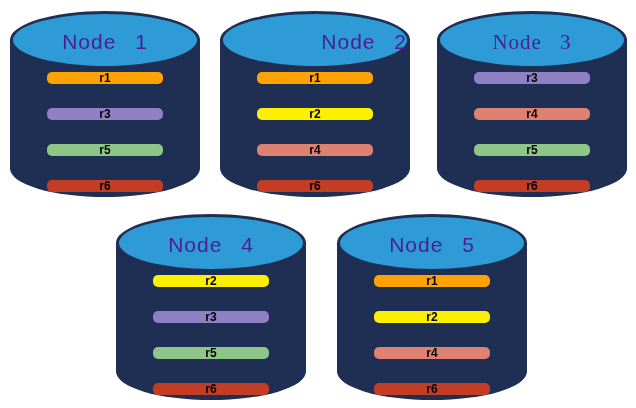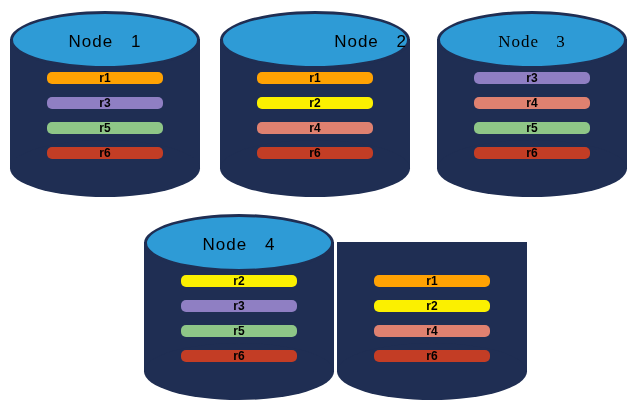--- a/index.html
+++ b/index.html
@@ -14,26 +14,26 @@
   .cyl-bottom {
     position:absolute; left:0; right:0; bottom:0; height:57px;
     border-radius:50%;
   }
   .cyl-top {
     position:absolute; left:0; right:0; top:0; height:58px;
     border-radius:50%; box-sizing:border-box;
     display:flex; align-items:center; justify-content:center;
   }
   .cyl-title {
-    color:#000000; font-size:17px; letter-spacing:1px; word-spacing:12px;
+    color:#4c1d95; font-size:21px; letter-spacing:1px; word-spacing:12px;
     padding-top:4px; white-space:nowrap;
   }
   .bars {
     position:absolute; top:61px; left:50%; transform:translateX(-50%);
-    width:116px; display:flex; flex-direction:column; gap:13px;justify-content:flex-end;
+    width:116px; display:flex; flex-direction:column; gap:24px;justify-content:flex-end;
   }
   .bar {
     height:12px; border-radius:5px;
     display:flex; align-items:center; justify-content:center;
     font-size:12px; font-weight:700; color:#000000; line-height:12px;
   }
 </style>
 </head>
 <body>
 
@@ -74,37 +74,40 @@
       <span class="cyl-title">Node 3</span>
     </div>
     <div class="bars">
       <div class="bar" style="background: rgb(143, 127, 195);">r3</div>
       <div class="bar" style="background: rgb(223, 129, 112);">r4</div>
       <div class="bar" style="background: rgb(142, 198, 135);">r5</div>
       <div class="bar" style="background: rgb(195, 61, 37);">r6</div>
     </div>
   </div>
 
-  <div class="cyl" style="left:116px; top:214px;margin-left:28px;">
+  <div class="cyl" style="left:116px; top:214px;">
     <div class="cyl-mid" style="background: rgb(31, 46, 83);"></div>
     <div class="cyl-bottom" style="background: rgb(31, 46, 83);"></div>
     <div class="cyl-top" style="background: rgb(46, 155, 214); border: 3px solid rgb(31, 46, 83);">
       <span class="cyl-title">Node 4</span>
     </div>
     <div class="bars">
       <div class="bar" style="background: rgb(251, 240, 0);">r2</div>
       <div class="bar" style="background: rgb(143, 127, 195);">r3</div>
       <div class="bar" style="background: rgb(142, 198, 135);">r5</div>
       <div class="bar" style="background: rgb(195, 61, 37);">r6</div>
     </div>
   </div>
 
   <div class="cyl" style="left:337px; top:214px;">
     <div class="cyl-mid" style="background: rgb(31, 46, 83);"></div>
     <div class="cyl-bottom" style="background: rgb(31, 46, 83);"></div>
+    <div class="cyl-top" style="background: rgb(46, 155, 214); border: 3px solid rgb(31, 46, 83);">
+      <span class="cyl-title">Node 5</span>
+    </div>
     <div class="bars">
       <div class="bar" style="background: rgb(255, 162, 3);">r1</div>
       <div class="bar" style="background: rgb(251, 240, 0);">r2</div>
       <div class="bar" style="background: rgb(223, 129, 112);">r4</div>
       <div class="bar" style="background: rgb(195, 61, 37);">r6</div>
     </div>
   </div>
 
 </div>
 

